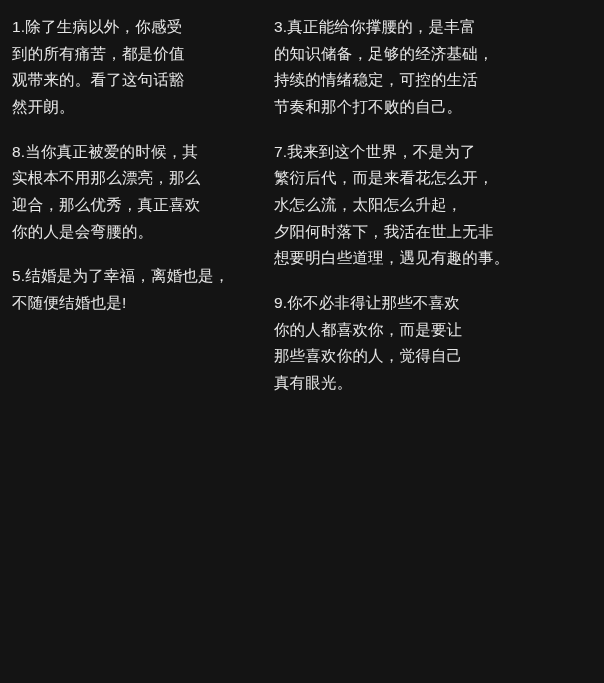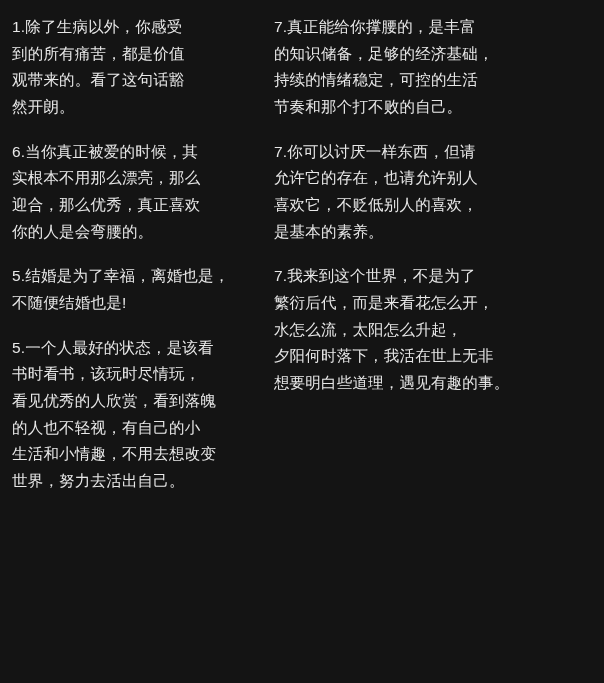--- a/index.html
+++ b/index.html
@@ -51,43 +51,37 @@
 </head>
 <body>
 
 <div class="page">
 
   <div class="column col-left">
     <div class="entry">1.除了生病以外，你感受
 到的所有痛苦，都是价值
 观带来的。看了这句话豁
 然开朗。</div>
-    <div class="entry">6.当你真正被爱的时候，其
+    <div class="entry">8.当你真正被爱的时候，其
 实根本不用那么漂亮，那么
 迎合，那么优秀，真正喜欢
 你的人是会弯腰的。</div>
     <div class="entry">5.结婚是为了幸福，离婚也是，
 不随便结婚也是!</div>
-    <div class="entry">5.一个人最好的状态，是该看
-书时看书，该玩时尽情玩，
-看见优秀的人欣赏，看到落魄
-的人也不轻视，有自己的小
-生活和小情趣，不用去想改变
-世界，努力去活出自己。</div>
   </div>
 
   <div class="column col-right">
-    <div class="entry">7.真正能给你撑腰的，是丰富
+    <div class="entry">3.真正能给你撑腰的，是丰富
 的知识储备，足够的经济基础，
 持续的情绪稳定，可控的生活
 节奏和那个打不败的自己。</div>
-    <div class="entry">7.你可以讨厌一样东西，但请
-允许它的存在，也请允许别人
-喜欢它，不贬低别人的喜欢，
-是基本的素养。</div>
     <div class="entry">7.我来到这个世界，不是为了
 繁衍后代，而是来看花怎么开，
 水怎么流，太阳怎么升起，
 夕阳何时落下，我活在世上无非
 想要明白些道理，遇见有趣的事。</div>
+    <div class="entry">9.你不必非得让那些不喜欢
+你的人都喜欢你，而是要让
+那些喜欢你的人，觉得自己
+真有眼光。</div>
   </div>
 
 </div>
 
 </body></html>

